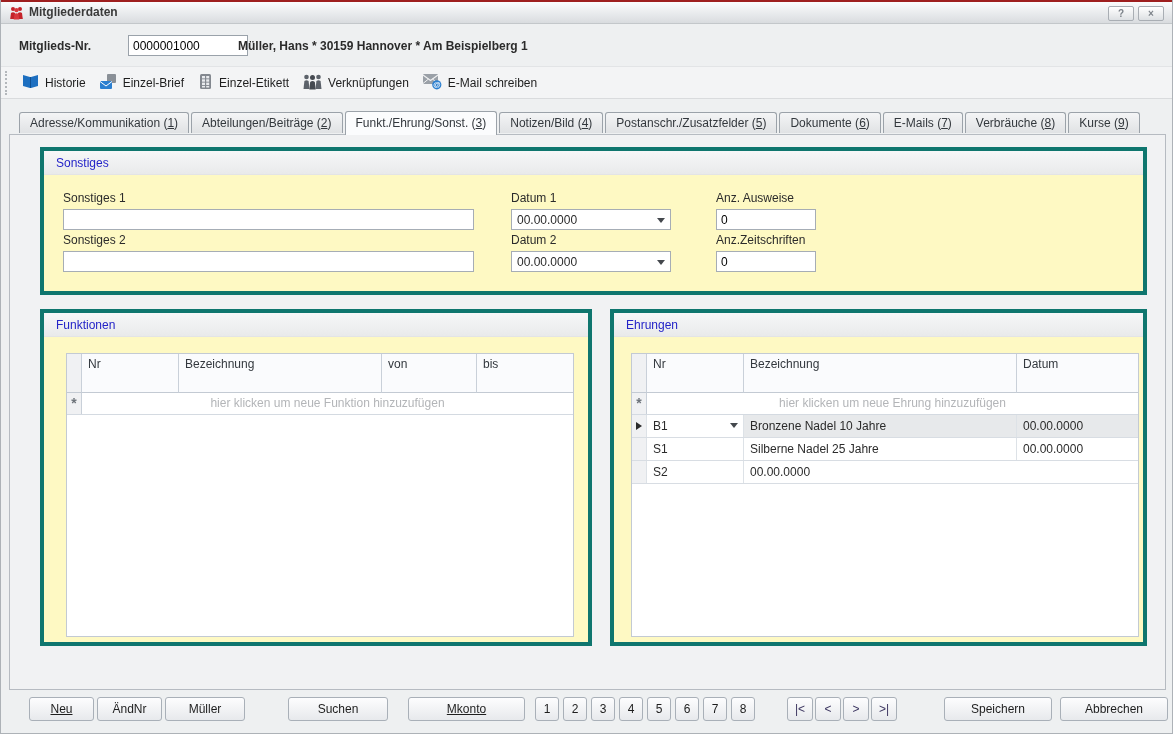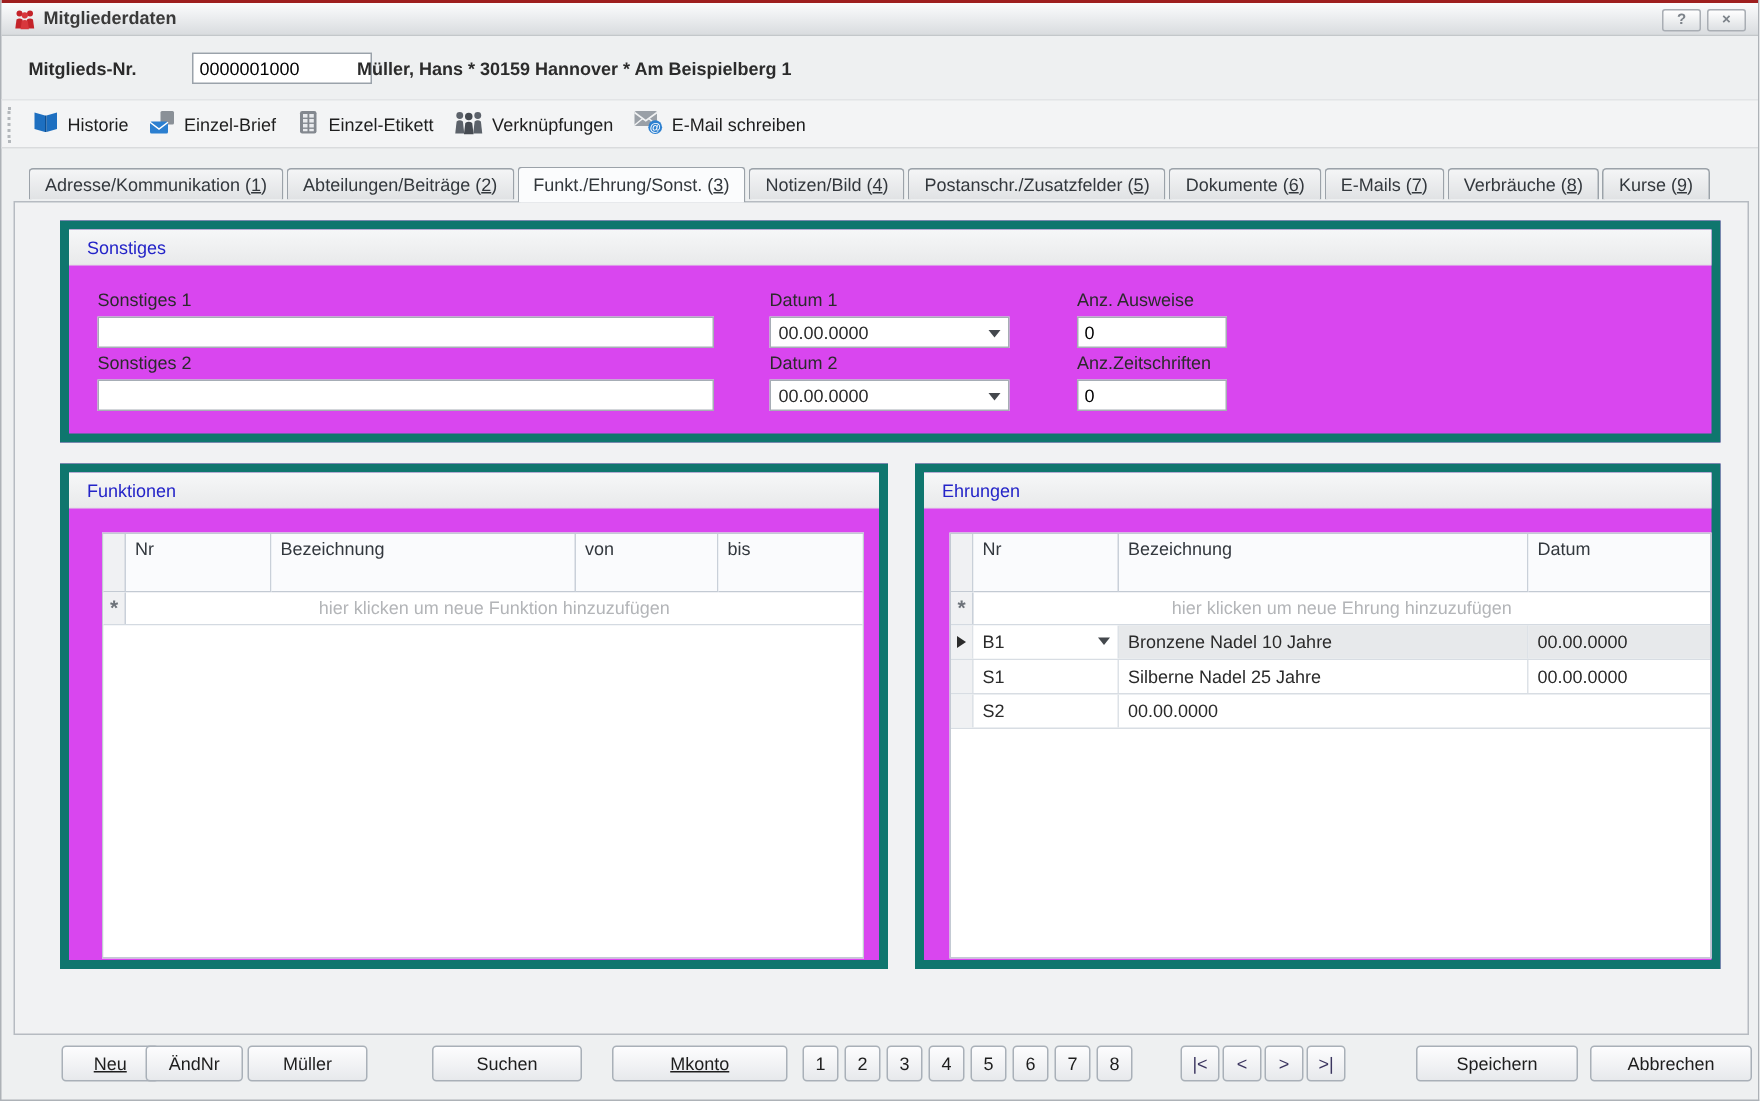--- a/index.html
+++ b/index.html
@@ -51,21 +51,21 @@
   }
   .tab.active {
     height:24px; line-height:23px; background:#fbfcfd; position:relative; z-index:4; margin-bottom:-1px;
   }
   .tab u { text-decoration:underline; }
   
   .panel {
     position:absolute; left:8px; top:134px; width:1157px; height:556px;
     background:#f1f2f3; border:1px solid #b6bbc1; z-index:2;
   }
-  .groupbox { position:absolute; background:#d946ef; border:6px solid #0f766e; }
+  .groupbox { position:absolute; background:#fef9c3; border:4px solid #0f766e; }
   .group-title {
     height:24px; line-height:24px; padding-left:12px; color:#2424c8;
     background:linear-gradient(#f6f7f8,#e9eaeb); border-bottom:1px solid #e3e4e6;
   }
   .fld-label { position:absolute; color:#2b2b2b; }
   .txt-input {
     position:absolute; height:21px; border:1px solid #a6adb5; background:#fff;
     font:12px "Liberation Sans",sans-serif; padding:0 4px;
   }
   .combo {
@@ -304,21 +304,21 @@
           <div class="c sel"></div>
           <div class="c">S2</div>
           <div class="c">00.00.0000</div>
         </div>
         <div class="t-rest"></div>
       </div>
     </div>
   </div>
 
   <div class="footer">
-    <div class="btn" style="left:40px; width:65px;text-decoration:underline;">Neu</div>
+    <div class="btn" style="left:28px; width:65px;text-decoration:underline;">Neu</div>
     <div class="btn" style="left:96px; width:65px;">ÄndNr</div>
     <div class="btn" style="left:164px; width:80px;">Müller</div>
 
     <div class="btn" style="left:287px; width:100px;">Suchen</div>
     <div class="btn" style="left:407px; width:117px;text-decoration:underline;">Mkonto</div>
 
     <div class="btn pgbtn" style="left:534px;">1</div>
     <div class="btn pgbtn" style="left:562px;">2</div>
     <div class="btn pgbtn" style="left:590px;">3</div>
     <div class="btn pgbtn" style="left:618px;">4</div>

